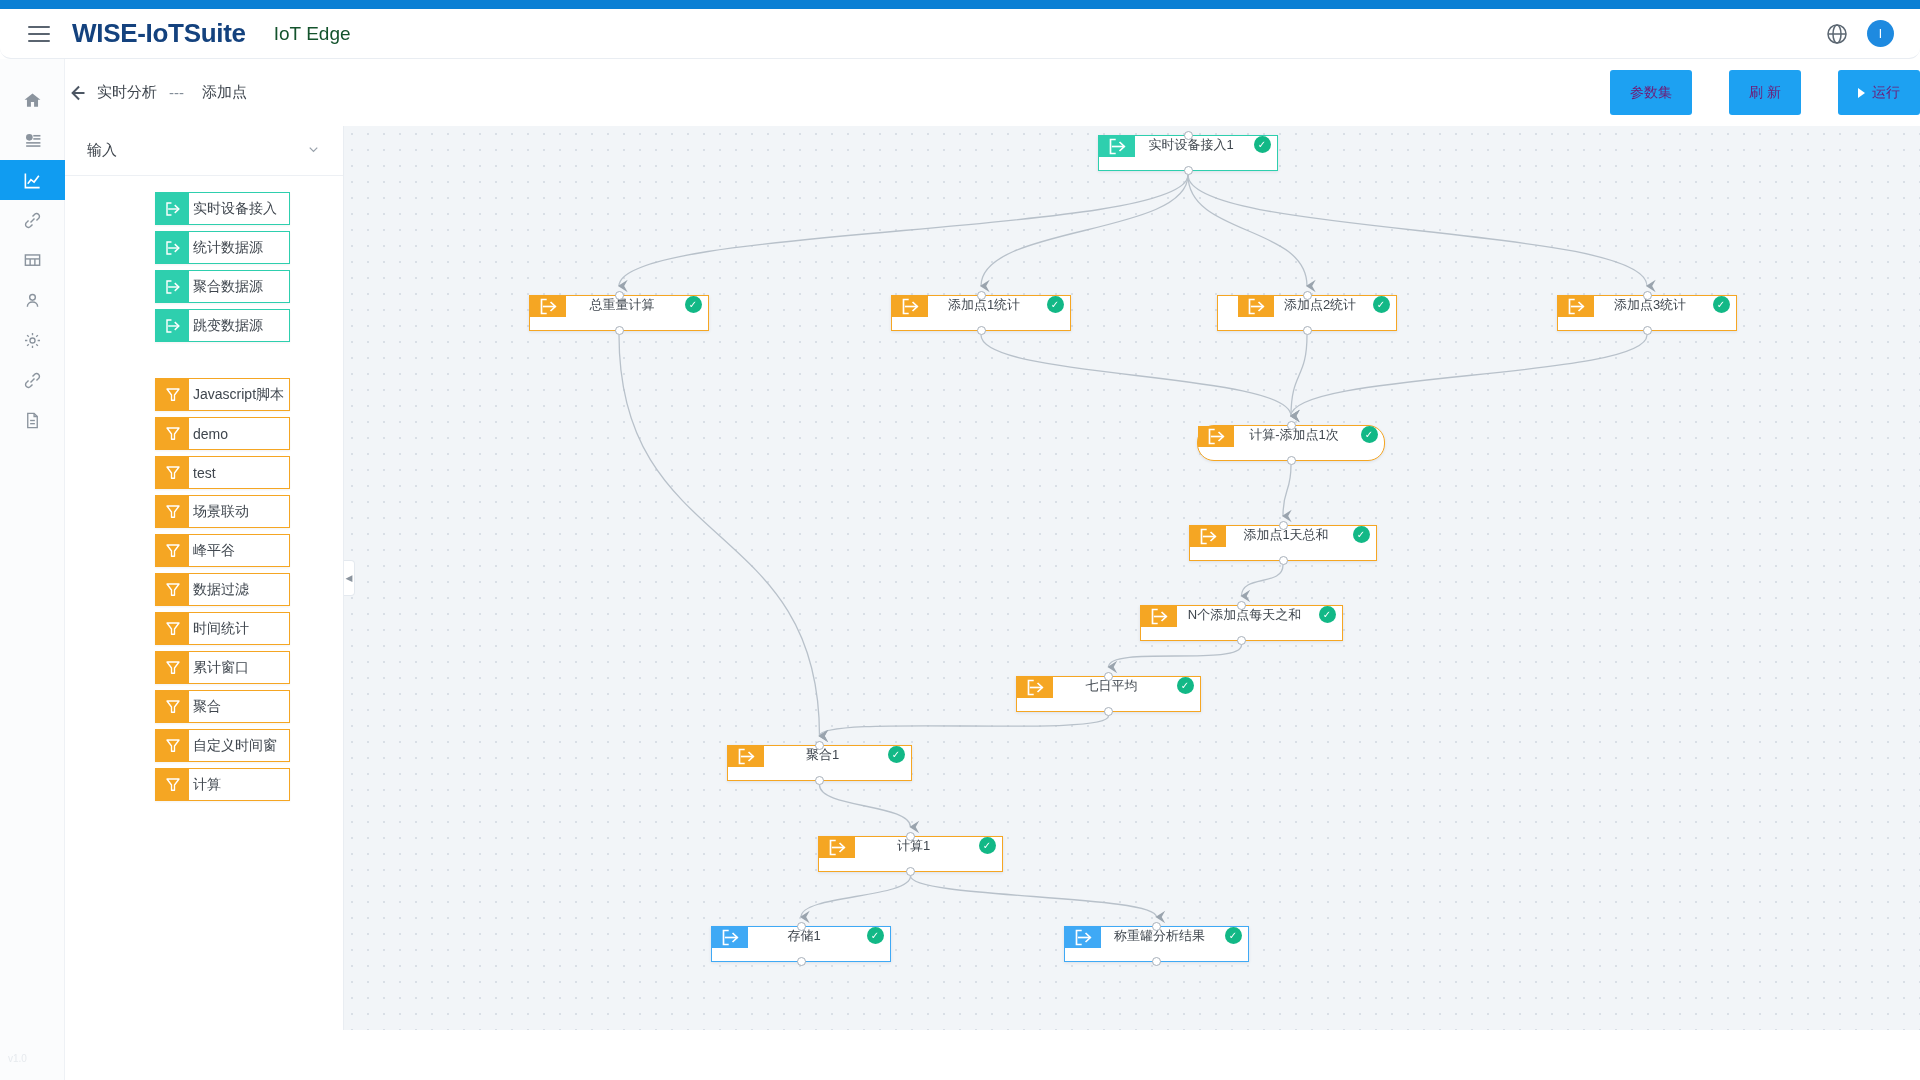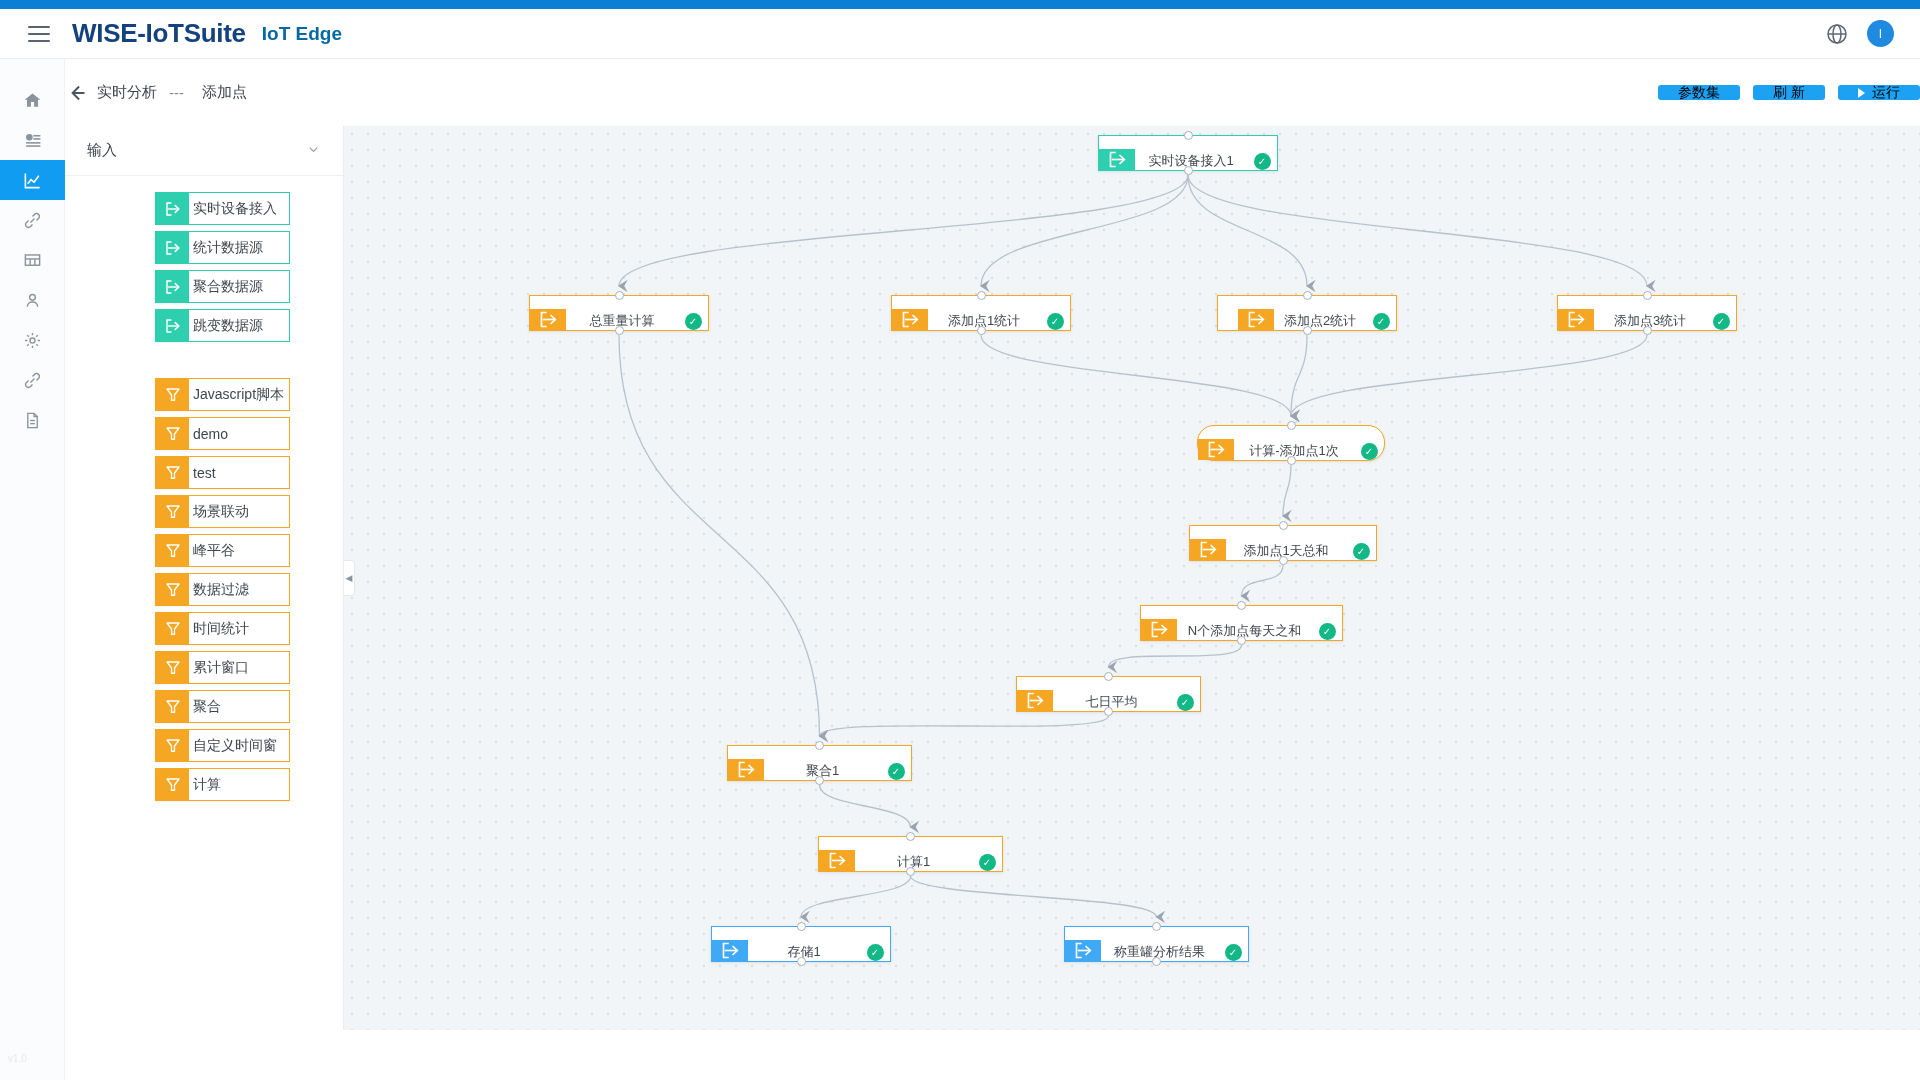--- a/index.html
+++ b/index.html
@@ -10,27 +10,27 @@
     background: #ffffff; overflow: hidden;
   }
 
   
   #top-strip { position: absolute; left: 0; top: 0; width: 1920px; height: 9px; background: #0b7fd4; }
 
   
   #app-header {
     position: absolute; left: 0; top: 9px; width: 1920px; height: 50px;
     background: #ffffff; display: flex; align-items: center;
-    border-bottom: 1px solid #e9edf2; z-index: 40;
+    border-bottom: 1px solid #e9edf2; z-index: 40; border-radius: 11px;
   }
   #hamburger { width: 22px; height: 16px; margin-left: 28px; margin-right: 22px; cursor: pointer;
                display: flex; flex-direction: column; justify-content: space-between; }
   #hamburger i { display: block; height: 2px; background: #5a6470; border-radius: 1px; }
   .brand { font-size: 26px; font-weight: bold; color: #14427e; letter-spacing: -0.3px; }
-  .sub-brand { font-size: 19px; color: #0369a1; margin-left: 16px; font-weight: bold; }
+  .sub-brand { font-size: 19px; color: #14532d; margin-left: 28px; font-weight: normal; }
   .header-right { margin-left: auto; display: flex; align-items: center; gap: 18px; margin-right: 26px; }
   .globe-icon { width: 24px; height: 24px; cursor: pointer; }
   .avatar {
     width: 27px; height: 27px; border-radius: 50%; background: #1e8ae0; color: #fff;
     font-size: 12px; display: flex; align-items: center; justify-content: center; cursor: pointer;
   }
 
   
   #ghost-line {
     position: absolute; left: 75px; top: 46px; width: 140px; height: 12px;
@@ -54,23 +54,23 @@
   #crumb-bar {
     position: absolute; left: 65px; top: 59px; width: 1855px; height: 67px;
     background: #ffffff; display: flex; align-items: center; z-index: 25;
   }
   #back-arrow { margin-left: 0px; width: 26px; height: 26px; display:flex; align-items:center; justify-content:center;
                 color: #4c5663; cursor: pointer; }
   .crumb-text { font-size: 15px; color: #3d444c; margin-left: 6px; }
   .crumb-sep { font-size: 15px; color: #838d98; margin: 0 12px; }
   .crumb-actions { margin-left: auto; display: flex; gap: 13px; margin-right: 0px; }
   .btn-primary {
-    background: #1da1f2; color: #000000; border: none; font-size: 14px;
-    padding: 0 20px; height: 15px; border-radius: 3px; cursor: pointer;
-    font-family: inherit; display: flex; align-items: center; gap: 7px; white-space: nowrap;
+    background: #1da1f2; color: #701a75; border: none; font-size: 14px;
+    padding: 0 20px; height: 45px; border-radius: 3px; cursor: pointer;
+    font-family: inherit; display: flex; align-items: center; gap: 7px; white-space: nowrap; margin-left: 24px;
   }
   .btn-primary .play { width: 0; height: 0; border-left: 7px solid #ffffff;
                        border-top: 5px solid transparent; border-bottom: 5px solid transparent; }
 
   
   #palette {
     position: absolute; left: 65px; top: 126px; width: 279px; height: 904px;
     background: #ffffff; border-right: 1px solid #e9edf2; overflow: hidden; z-index: 20;
   }
   .group-head {
@@ -106,21 +106,21 @@
   
   #canvas {
     position: absolute; left: 344px; top: 126px; width: 1576px; height: 904px;
     background-color: #f2f5f8;
     background-image: radial-gradient(#d9dfe6 1.1px, transparent 1.2px);
     background-size: 16px 16px; overflow: hidden; z-index: 10;
   }
   #edges { position: absolute; left: 0; top: 0; width: 1576px; height: 904px; }
 
   .node {
-    position: absolute; height: 36px; display: flex; align-items: flex-end;
+    position: absolute; height: 36px; display: flex; align-items: flex-start;
     background: #ffffff; box-shadow: 0 1px 3px rgba(30,50,80,0.10);
   }
   .node .nchip { width: 36px; flex: 0 0 36px; display: flex; align-items: center; justify-content: center; }
   .node .nchip svg { width: 21px; height: 21px; }
   .node .nlabel {
     flex: 1; display: flex; align-items: center; justify-content: center;
     font-size: 13px; color: #3f464e; padding: 0 9px; white-space: nowrap;
   }
   .node .nstatus { width: 30px; flex: 0 0 30px; display: flex; align-items: center; justify-content: center; }
   .node .nstatus .ok {

